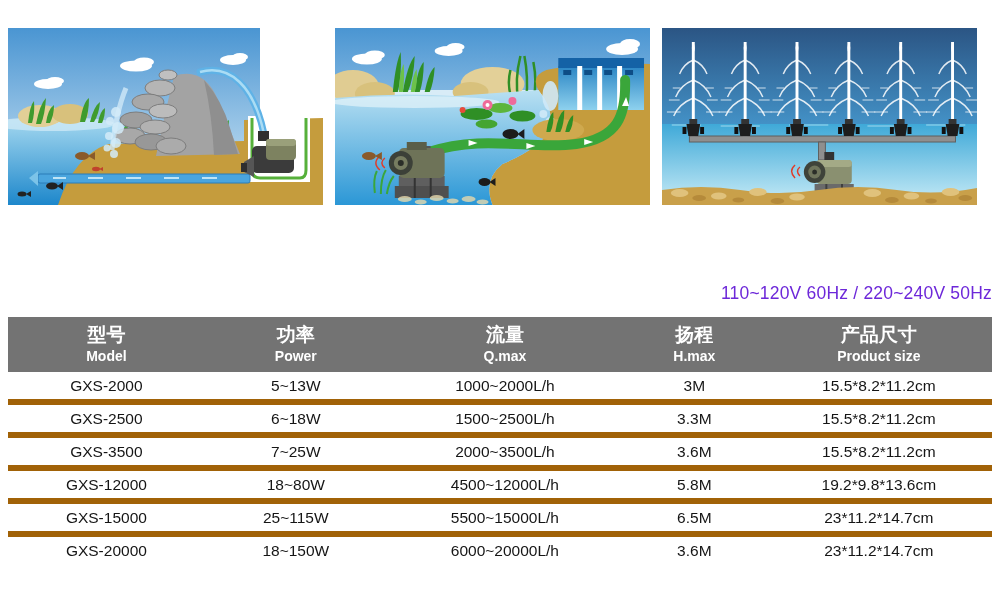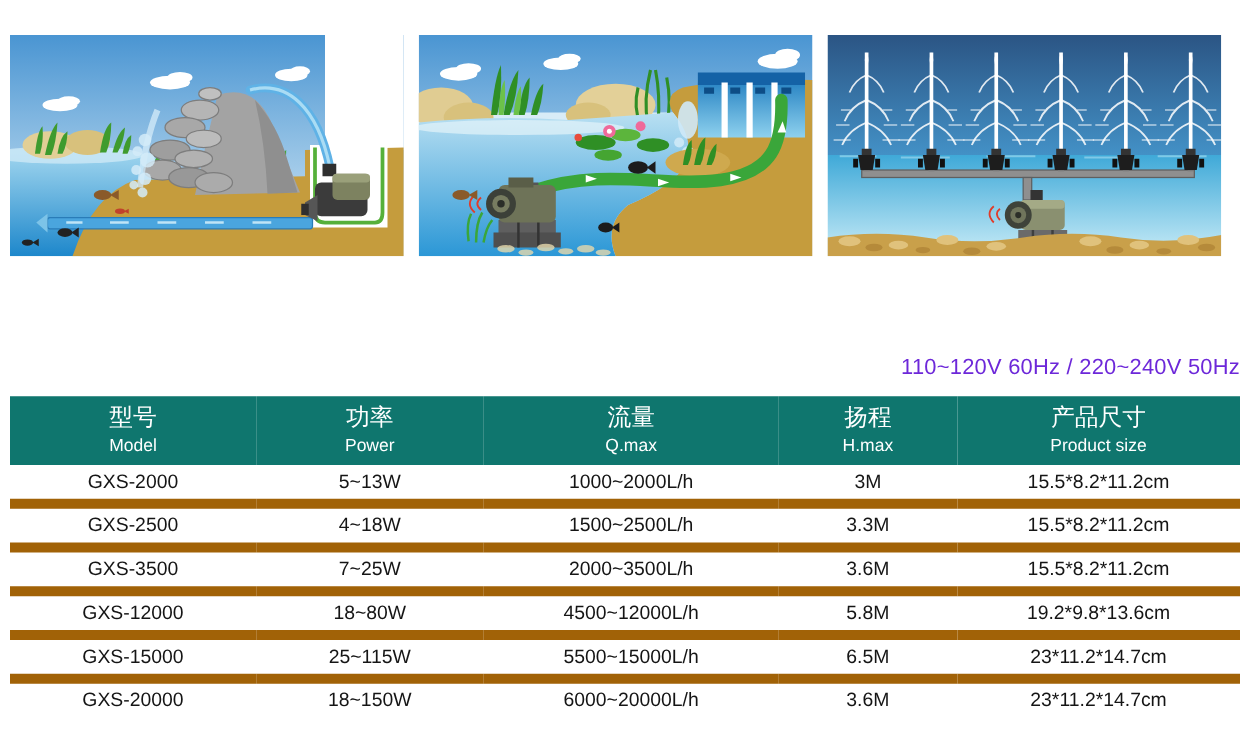--- a/index.html
+++ b/index.html
@@ -15,28 +15,28 @@
   .voltage{
     position:absolute;right:8px;top:283px;font-size:17.5px;color:#6d28d9;
     letter-spacing:.2px;
     margin-left:46px;
   }
   table.spec{
     position:absolute;left:8px;top:317px;width:984px;
     border-collapse:collapse;table-layout:fixed;
   }
   table.spec thead th{
-    background:#0f766e;color:#ffffff;font-weight:400;height:55px;
+    background:#737373;color:#ffffff;font-weight:700;height:55px;
     padding:0;vertical-align:middle;
   }
   .th-zh{font-size:19px;line-height:24px;}
   .th-en{font-size:14px;line-height:19px;}
   table.spec tbody td{
     height:27px;padding:0;text-align:center;font-size:15.5px;color:#151515;
-    border-bottom:8px solid #a16207;white-space:nowrap;
+    border-bottom:6px solid #a16207;white-space:nowrap;
   }
   table.spec tbody tr:last-child td{border-bottom:none;}
 </style>
 </head>
 <body>
 
 <div class="illustrations">
 
   <div class="panel">
     <svg viewBox="0 0 315 177" preserveAspectRatio="none">
@@ -429,21 +429,21 @@
   <tbody>
     <tr>
       <td>GXS-2000</td>
       <td>5~13W</td>
       <td>1000~2000L/h</td>
       <td>3M</td>
       <td>15.5*8.2*11.2cm</td>
     </tr>
     <tr>
       <td>GXS-2500</td>
-      <td>4~18W</td>
+      <td>6~18W</td>
       <td>1500~2500L/h</td>
       <td>3.3M</td>
       <td>15.5*8.2*11.2cm</td>
     </tr>
     <tr>
       <td>GXS-3500</td>
       <td>7~25W</td>
       <td>2000~3500L/h</td>
       <td>3.6M</td>
       <td>15.5*8.2*11.2cm</td>

